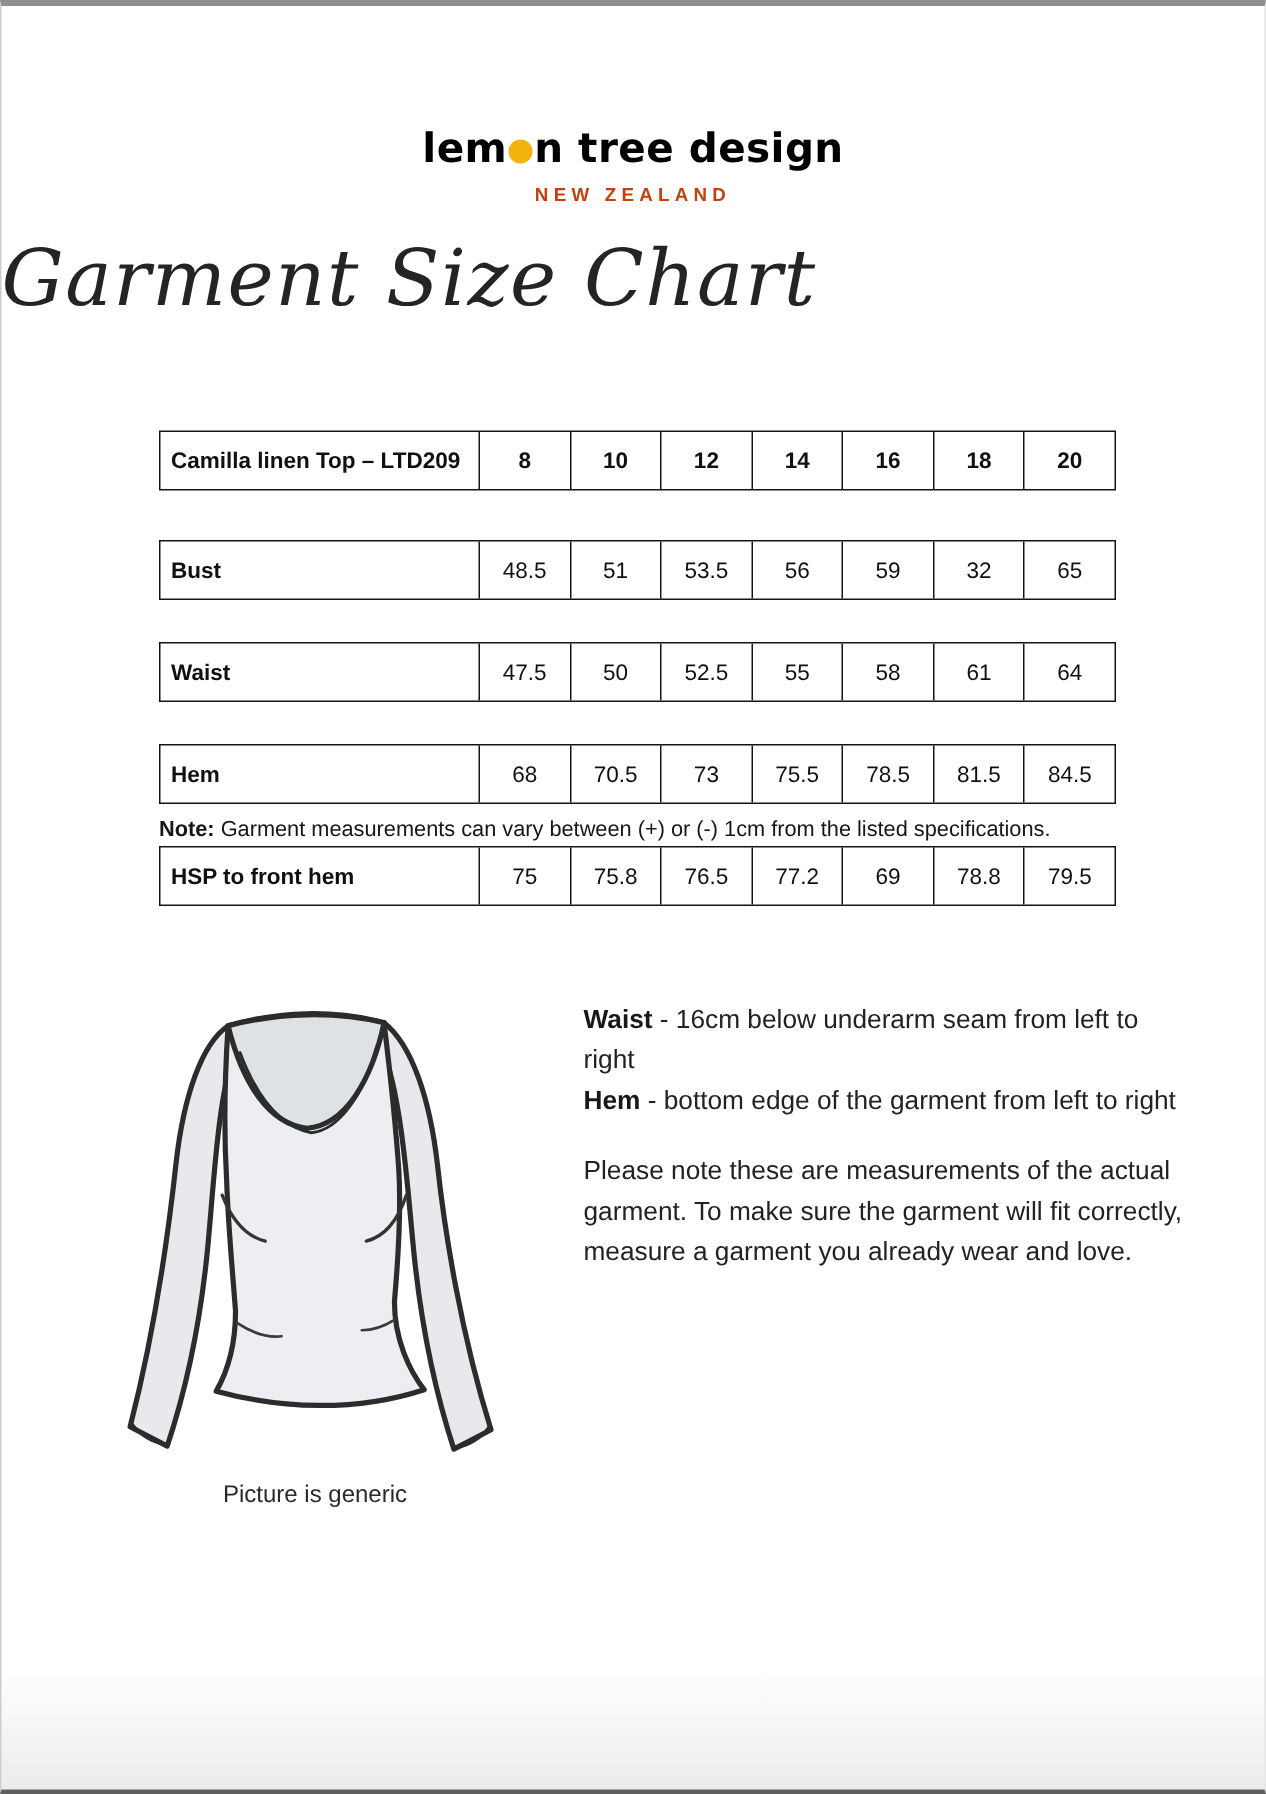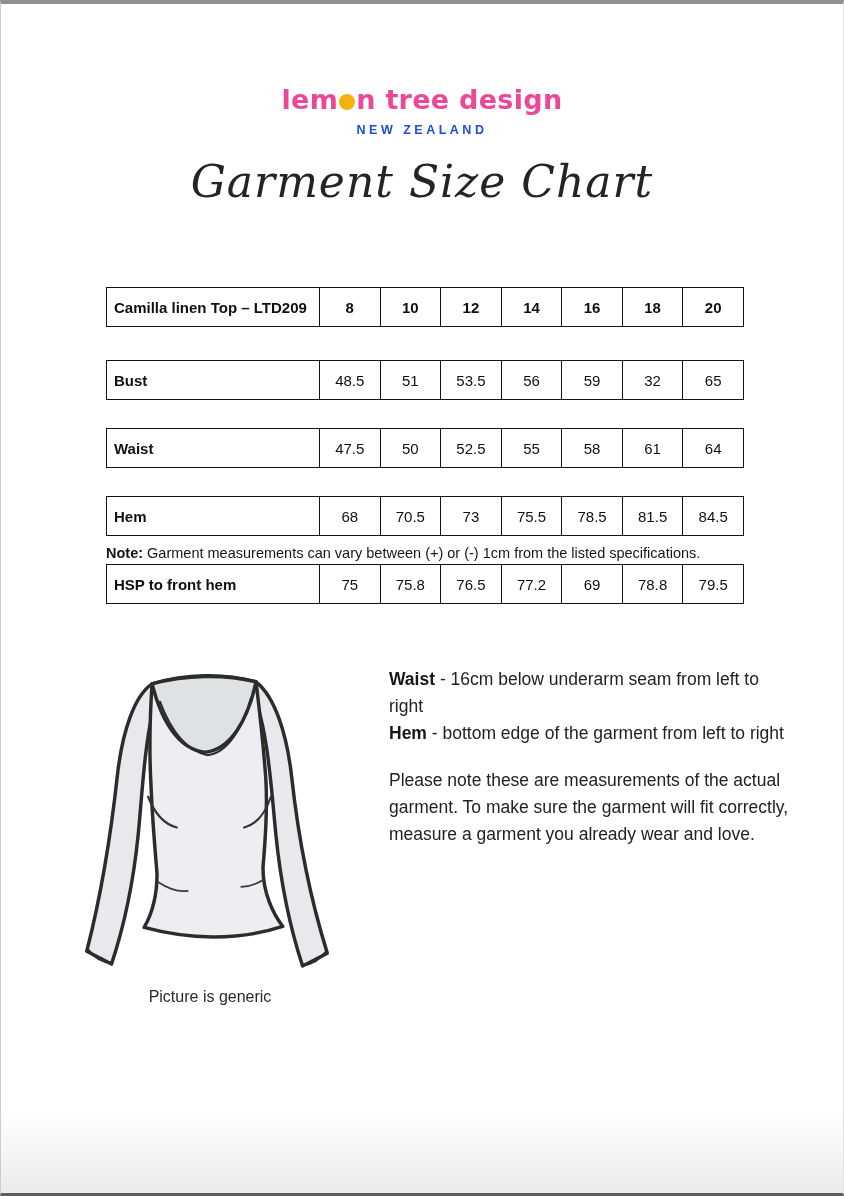--- a/index.html
+++ b/index.html
@@ -21,40 +21,39 @@
     position:absolute; left:0; right:0; bottom:0; height:80px;
     background:linear-gradient(to bottom, rgba(0,0,0,0), rgba(0,0,0,0.08));
     pointer-events:none;
   }
 
   
   .brand {
     position:absolute; top:80px; left:0; right:0;
     text-align:center;
     font-family:"DejaVu Sans", sans-serif;
-    font-size:27px; font-weight:600; color:#ec4899;
+    font-size:27px; font-weight:600; color:#000000;
     letter-spacing:0.3px;
   }
   .brand .dot {
     display:inline-block; width:16px; height:16px; border-radius:50%;
     background:#f2b30d; margin:0 1px; transform:translateY(1px);
   }
   .brand-sub {
     position:absolute; top:119px; left:0; right:0;
     text-align:center;
-    font-size:12.5px; font-weight:700; letter-spacing:3.5px; color:#1d4ed8;
+    font-size:12.5px; font-weight:700; letter-spacing:3.5px; color:#c2410c;
   }
 
   
   .script-title {
     position:absolute; top:152px; left:0; right:0;
-    text-align:center;
     font-family:cursive, "DejaVu Serif", serif;
     font-style:italic; font-weight:400;
-    font-size:44px; color:#242424;
+    font-size:52px; color:#242424;
     letter-spacing:1px;
   }
 
   
   .size-table { position:absolute; top:283px; left:105px; width:638px; }
   .srow {
     display:grid;
     grid-template-columns:212px repeat(7, 1fr);
     border:1.6px solid #141414;
     height:40px;

